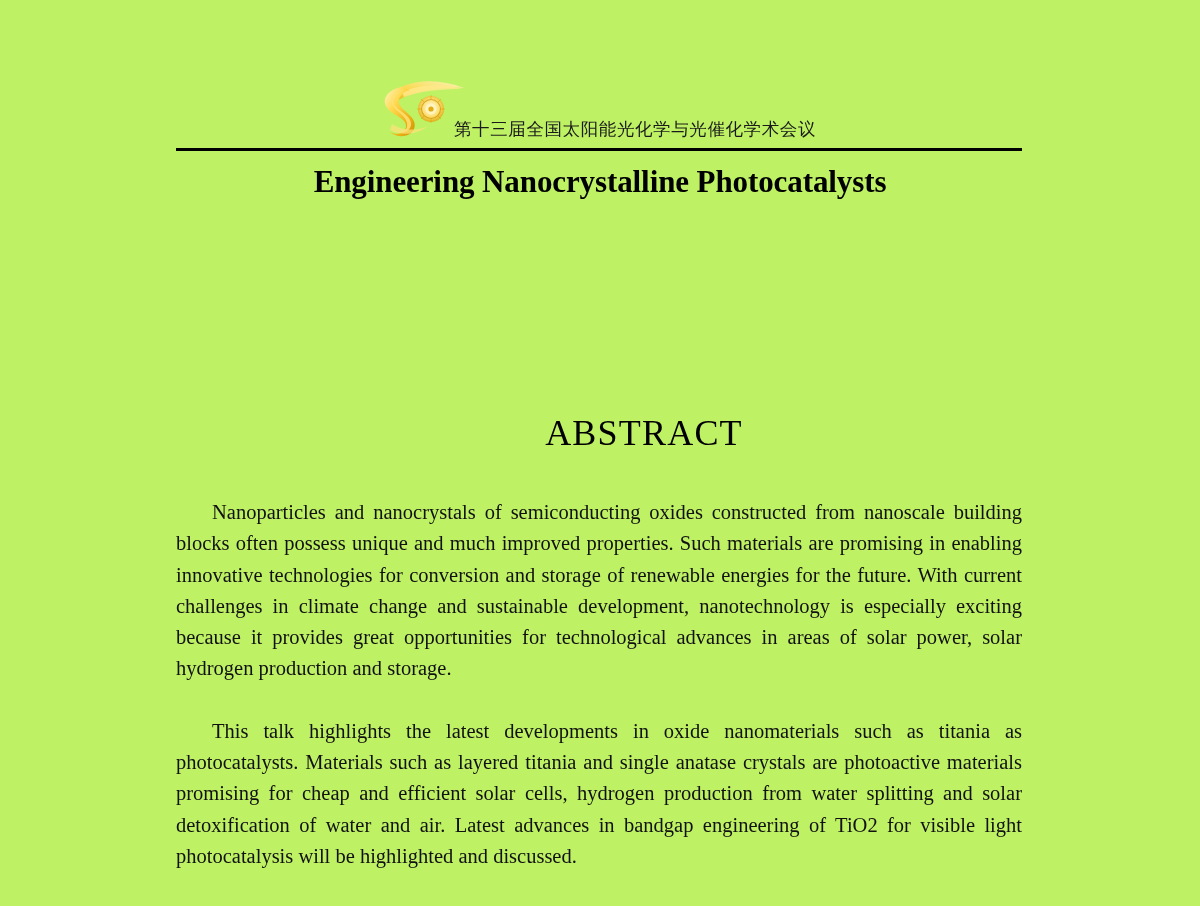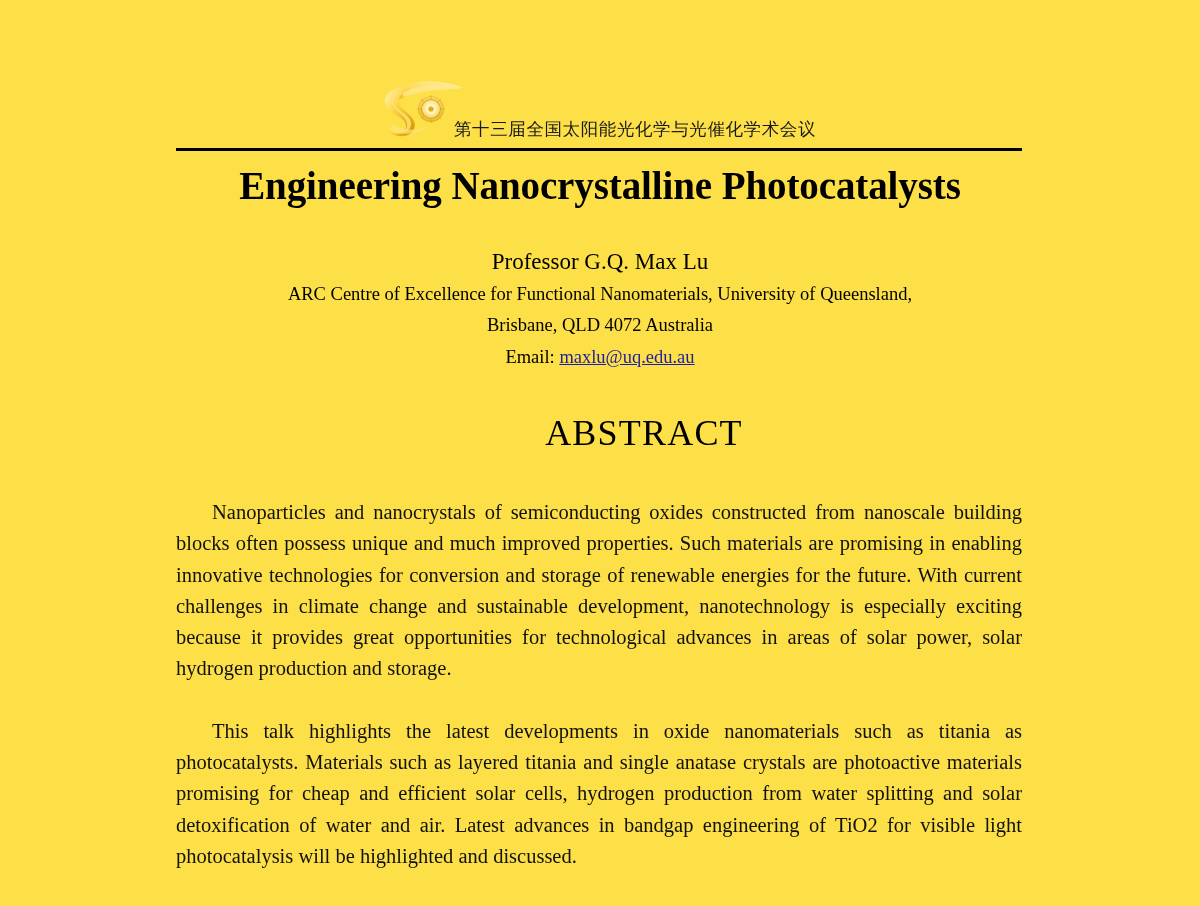--- a/index.html
+++ b/index.html
@@ -14,21 +14,21 @@
     overflow: hidden;
     font-family: "Liberation Serif", "DejaVu Serif", serif;
     color: #000000;
     position: relative;
   }
 
   .page {
     width: 1200px;
     height: 906px;
     position: relative;
-    background: #fde047;
+    background: #bef264;
   }
 
   
   .conf-header {
     position: absolute;
     left: 176px;
     top: 78px;
     width: 846px;
     height: 72px;
   }
@@ -71,21 +71,21 @@
   }
 
   
   .doc-title {
     position: absolute;
     left: 0;
     top: 164px;
     width: 1200px;
     text-align: center;
     font-weight: bold;
-    font-size: 39px;
+    font-size: 31px;
     letter-spacing: -0.1px;
     color: #000000;
     line-height: 1.15;
   }
 
   
   .author-block {
     position: absolute;
     left: 0;
     top: 246px;
@@ -202,29 +202,20 @@
 
     <div class="conf-header-inner">
       <div class="conf-title-cn">第十三届全国太阳能光化学与光催化学术会议</div>
     </div>
   </div>
 
   <div class="header-rule"></div>
 
   <div class="doc-title">Engineering Nanocrystalline Photocatalysts</div>
 
-  <div class="author-block">
-    <div class="author-name">Professor G.Q. Max Lu</div>
-    <div class="affil-line">ARC Centre of Excellence for Functional Nanomaterials, University of Queensland,</div>
-    <div class="affil-line">Brisbane, QLD 4072 Australia</div>
-    <div class="email-line">
-      <span>Email:</span>
-      <a class="email-link" href="#">maxlu@uq.edu.au</a>
-    </div>
-  </div>
 
   <div class="abstract-heading">ABSTRACT</div>
 
   <div class="body-text">
     <p class="para">Nanoparticles and nanocrystals of semiconducting oxides constructed from nanoscale building blocks often possess unique and much improved properties. Such materials are promising in enabling innovative technologies for conversion and storage of renewable energies for the future. With current challenges in climate change and sustainable development, nanotechnology is especially exciting because it provides great opportunities for technological advances in areas of solar power, solar hydrogen production and storage.</p>
     <p class="para">This talk highlights the latest developments in oxide nanomaterials such as titania as photocatalysts. Materials such as layered titania and single anatase crystals are photoactive materials promising for cheap and efficient solar cells, hydrogen production from water splitting and solar detoxification of water and air.   Latest advances in bandgap engineering of TiO2 for visible light photocatalysis will be highlighted and discussed.</p>
   </div>
 
 </div>
 

